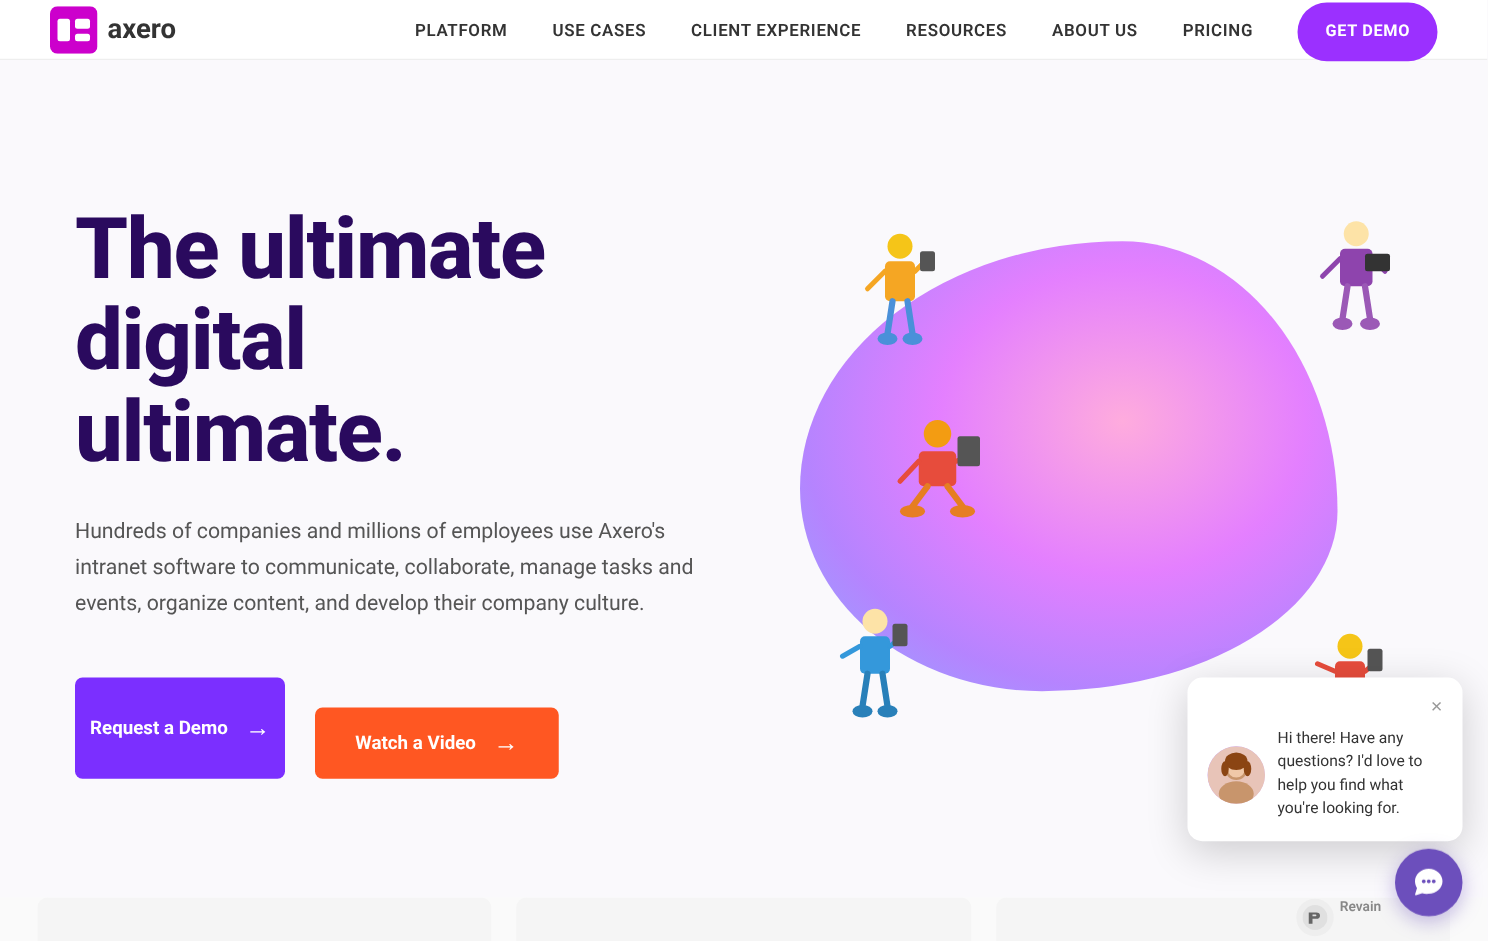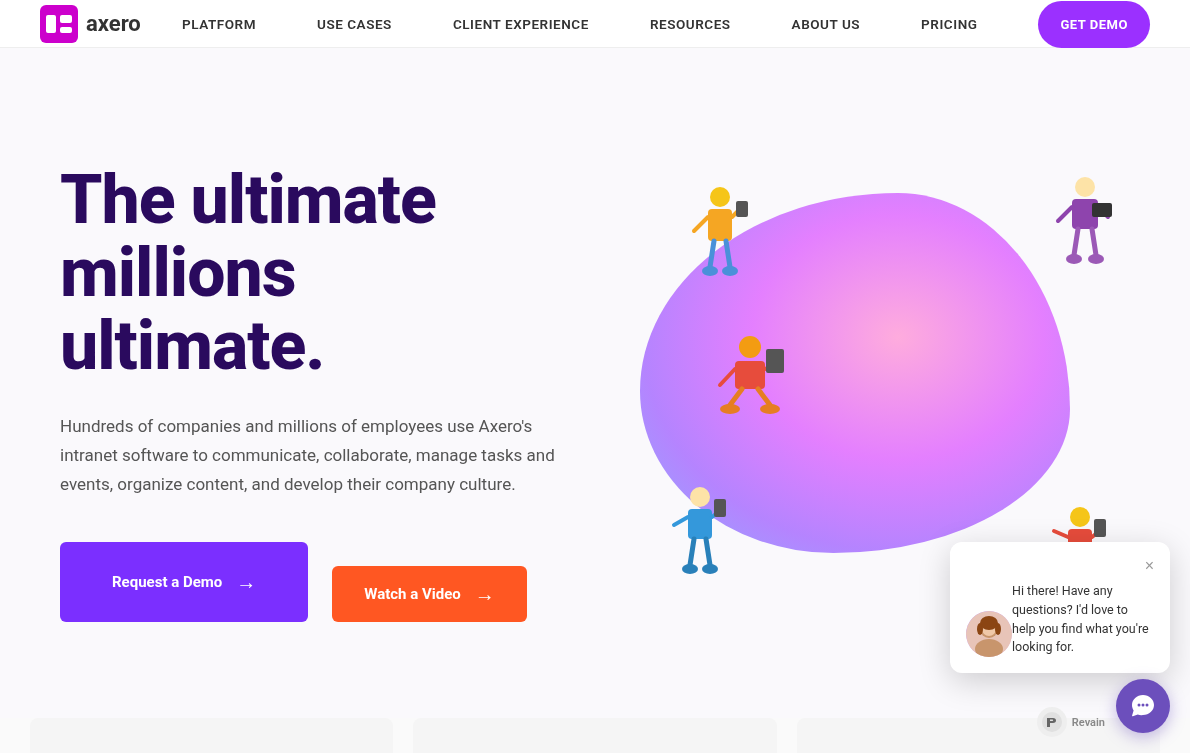--- a/index.html
+++ b/index.html
@@ -34,21 +34,20 @@
       gap: 36px;
       list-style: none;
     }
     .nav-links a {
       text-decoration: none;
       font-size: 13.5px;
       font-weight: 600;
       color: #333;
       letter-spacing: 0.04em;
       text-transform: uppercase;
-      margin-left: 25px;
     }
     .nav-cta {
       background: #9b30ff;
       color: #fff !important;
       padding: 16px 22px;
       border-radius: 30px;
       font-size: 13px !important;
       font-weight: 700 !important;
       letter-spacing: 0.04em;
       text-transform: uppercase;
@@ -87,21 +86,21 @@
     }
     .hero-buttons {
       display: flex;
       gap: 24px;
       flex-wrap: wrap;
     }
     .btn-demo {
       background: #7b2fff;
       color: #fff;
       border: none;
-      padding: 16px 52px;
+      padding: 16px 12px;
       border-radius: 6px;
       font-size: 15px;
       font-weight: 700;
       cursor: pointer;
       display: flex;
       align-items: center;
       gap: 14px;
       text-decoration: none;
     }
     .btn-video {
@@ -167,22 +166,22 @@
     .chat-close {
       background: none;
       border: none;
       font-size: 16px;
       color: #999;
       cursor: pointer;
       line-height: 1;
     }
     .chat-body {
       display: flex;
-      align-items: flex-end;
-      gap: 0;
+      align-items: center;
+      gap: 10px;
     }
     .chat-avatar {
       width: 46px;
       height: 46px;
       border-radius: 50%;
       background: linear-gradient(135deg, #c8a0f0, #e8c0d0);
       flex-shrink: 0;
       overflow: hidden;
       display: flex;
       align-items: center;
@@ -208,24 +207,24 @@
       display: flex;
       align-items: center;
       justify-content: center;
       box-shadow: 0 4px 16px rgba(108,79,188,0.4);
       z-index: 201;
     }
 
     
     .revain-badge {
       position: fixed;
-      bottom: 16px;
+      bottom: 4px;
       right: 85px;
       display: flex;
-      align-items: center;
+      align-items: flex-start;
       gap: 5px;
       z-index: 200;
     }
     .revain-icon {
       width: 30px;
       height: 30px;
       border-radius: 50%;
       background: #eee;
       display: flex;
       align-items: center;
@@ -273,21 +272,21 @@
     <li><a href="#">RESOURCES</a></li>
     <li><a href="#">ABOUT US</a></li>
     <li><a href="#">PRICING</a></li>
     <li><a href="#" class="nav-cta">GET DEMO</a></li>
   </ul>
 </nav>
 
 <section class="hero">
   <div class="hero-left">
     <h1 class="hero-title">
-      <span>The ultimate millions</span><br>
+      <span>The ultimate digital</span><br>
       <span>ultimate.</span>
     </h1>
     <p class="hero-subtitle">Hundreds of companies and millions of employees use Axero's intranet software to communicate, collaborate, manage tasks and events, organize content, and develop their company culture.</p>
     <div class="hero-buttons">
       <a href="#" class="btn-demo">
         <span>Request a Demo</span>
         <span class="btn-arrow">→</span>
       </a>
       <a href="#" class="btn-video">
         <span>Watch a Video</span>

